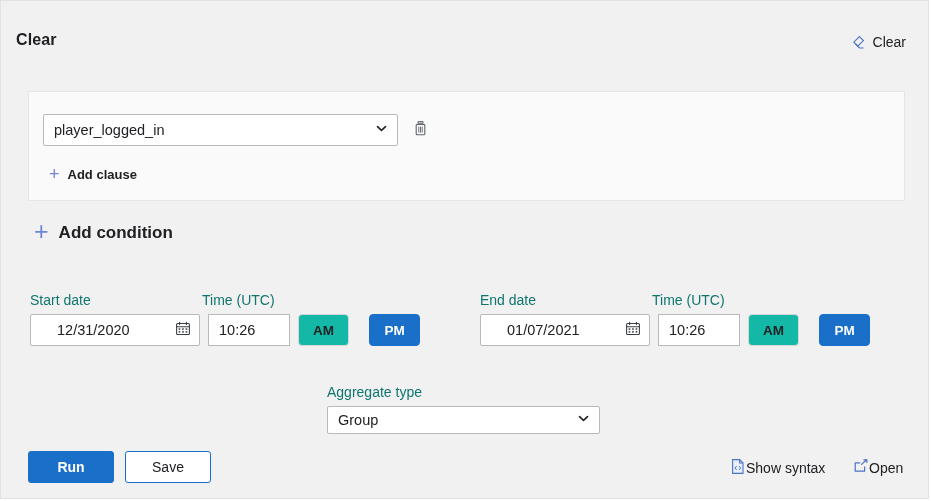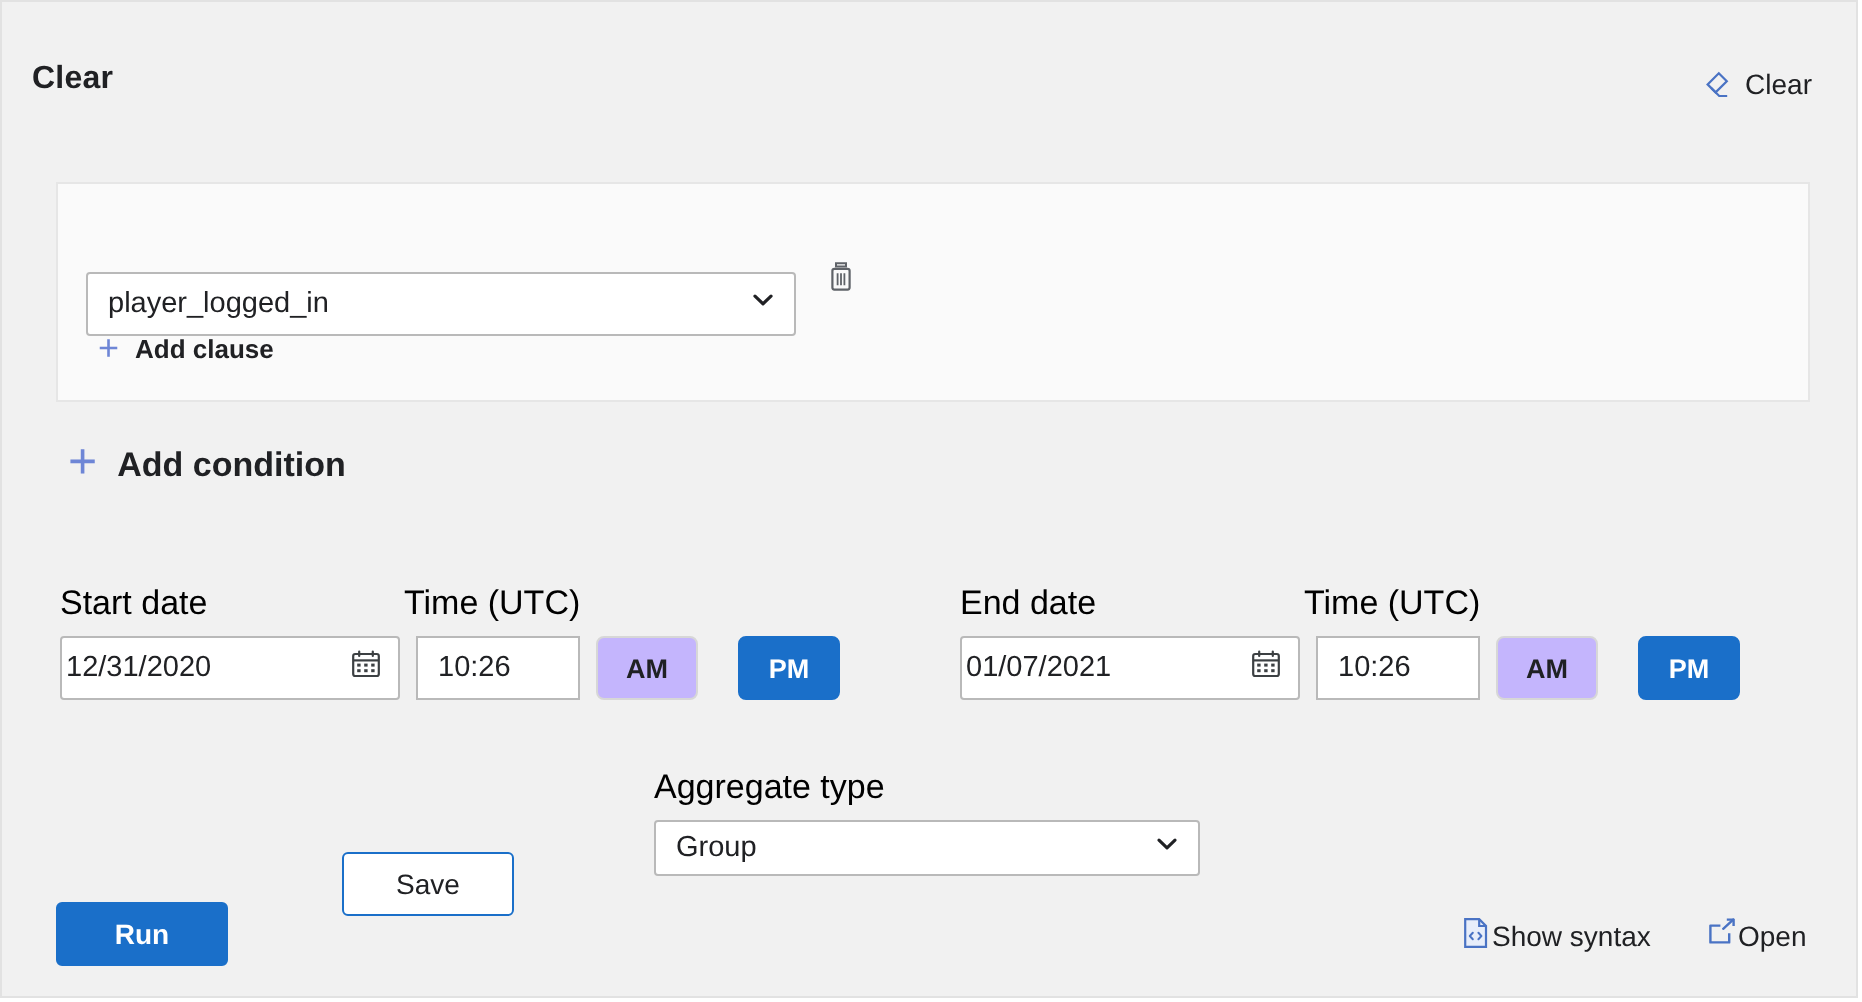--- a/index.html
+++ b/index.html
@@ -78,21 +78,20 @@
     background: #ffffff;
     border: 1px solid #b9b9b9;
     border-radius: 2px;
     box-sizing: border-box;
     display: flex;
     align-items: center;
     padding: 0 10px;
     font-size: 14.5px;
     color: #202124;
     cursor: pointer;
-    margin-top: 22px;
   }
   .event-select .chev {
     position: absolute;
     right: 9px;
     top: 50%;
     transform: translateY(-50%);
   }
   .trash-btn {
     width: 20px;
     height: 22px;
@@ -137,43 +136,43 @@
     color: #6e86d6;
     font-size: 25px;
     font-weight: 300;
     line-height: 1;
     position: relative;
     top: -1px;
   }
 
   
   .field-label {
-    font-size: 17px;
-    color: #000000;
+    font-size: 14px;
+    color: #0f766e;
     margin-bottom: 6px;
     display: block;
   }
   .dt-group { position: absolute; top: 291px; }
   .dt-start { left: 29px; }
   .dt-end   { left: 479px; }
   .labels-row { display: flex; }
   .lbl-date { width: 172px; }
   .inputs-row { display: flex; align-items: center; gap: 8px; }
 
   .date-input {
     position: relative;
     width: 170px;
     height: 32px;
     background: #ffffff;
     border: 1px solid #b9b9b9;
     border-radius: 2px;
     box-sizing: border-box;
     display: flex;
     align-items: center;
-    padding: 0 2px;
+    padding: 0 26px;
     font-size: 14.5px;
     color: #202124;
     cursor: text;
   }
   .cal-icon {
     position: absolute;
     right: 8px;
     top: 50%;
     transform: translateY(-50%);
   }
@@ -197,21 +196,21 @@
     border-radius: 4px;
     box-sizing: border-box;
     display: flex;
     align-items: center;
     justify-content: center;
     font-size: 13.5px;
     font-weight: bold;
     cursor: pointer;
   }
   .ampm.off {
-    background: #c4b5fd;
+    background: #14b8a6;
     border: 1px solid #d7d7d7;
     color: #202124;
   }
   .ampm.on {
     background: #1a6fc9;
     border: 1px solid #1a6fc9;
     color: #ffffff;
   }
   .ampm-gap { width: 4px; }
 
@@ -285,35 +284,34 @@
     font-weight: bold;
     display: flex;
     align-items: center;
     justify-content: center;
     cursor: pointer;
     font-family: "Liberation Sans", sans-serif;
   }
   .btn-save {
     position: absolute;
     left: 124px;
-    top: 425px;
+    top: 450px;
     width: 86px;
     height: 32px;
     background: #ffffff;
     border: 1px solid #1a6fc9;
     border-radius: 3px;
     box-sizing: border-box;
     color: #202124;
     font-size: 14px;
     display: flex;
     align-items: center;
     justify-content: center;
     cursor: pointer;
     font-family: "Liberation Sans", sans-serif;
-    margin-left: 46px;
   }
   .footer-link {
     position: absolute;
     top: 457px;
     display: flex;
     align-items: center;
     gap: 0;
     font-size: 14px;
     color: #202124;
     cursor: pointer;

